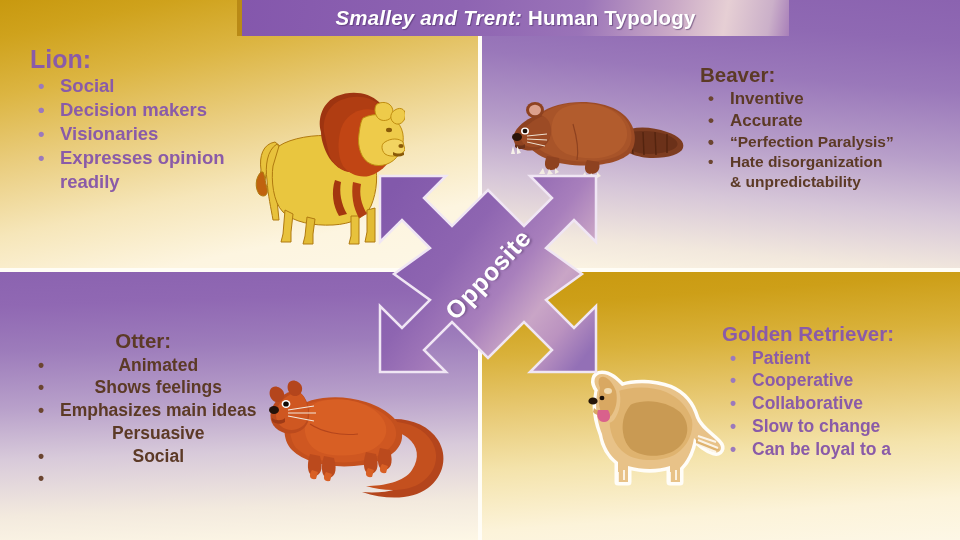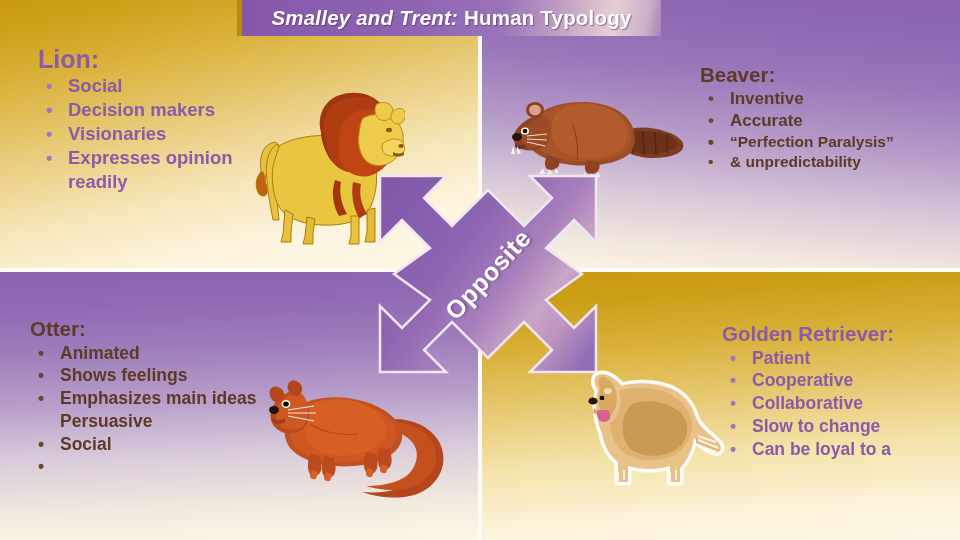--- a/index.html
+++ b/index.html
@@ -41,21 +41,21 @@
   #quad-retriever {
     left: 482px; top: 272px; width: 478px; height: 268px;
     background: linear-gradient(176deg,
         #c9990f 0%, #cd9f18 12%, #d9b13a 28%,
         #e7c871 46%, #f4e3ab 66%, #fcf3d9 86%, #fdf7e6 100%);
   }
 
   
   #title-banner {
     position: absolute;
-    left: 237px; top: 0; width: 424px; height: 36px;
+    left: 237px; top: 0; width: 552px; height: 36px;
     background: linear-gradient(100deg,
         #8457ac 0%, #8e64b2 40%, #9a73b8 62%,
         #c9a8c6 78%, #e6cfd4 88%, #cbb0c9 96%, #a87fb9 100%);
     border-left: 5px solid #b98a16;
     box-sizing: border-box;
     display: flex;
     align-items: center;
     justify-content: center;
     z-index: 12;
   }
@@ -100,30 +100,30 @@
   .purple-text .heading { color: #8a5ba8; }
   .purple-text ul.bullets li { color: #8a5ba8; }
   .purple-text ul.bullets li .dot { color: #9b79bd; }
 
   
   .brown-text .heading { color: #5c3a26; }
   .brown-text ul.bullets li { color: #5c3a26; }
   .brown-text ul.bullets li .dot { color: #6b4530; }
 
   
-  #block-lion { left: 38px; top: 46px; }
+  #block-lion { left: 30px; top: 46px; }
   #block-lion .heading { font-size: 25px; }
   #block-lion ul.bullets li { font-size: 18.5px; }
 
   #block-beaver { left: 700px; top: 56px; text-align: left; margin-top: 8px; }
   #block-beaver .heading { font-size: 20.5px; }
   #block-beaver ul.bullets li { font-size: 17px; }
   #block-beaver ul.bullets li.small { font-size: 15.5px; }
 
-  #block-otter { left: 30px; top: 318px; }
+  #block-otter { left: 30px; top: 330px; text-align: center; }
   #block-otter .heading { font-size: 20.5px; }
   #block-otter ul.bullets li { font-size: 17.5px; }
 
   #block-retriever { left: 722px; top: 323px; }
   #block-retriever .heading { font-size: 20.5px; }
   #block-retriever ul.bullets li { font-size: 17.5px; }
 
   
   #center-arrow {
     position: absolute;
@@ -193,21 +193,21 @@
       </ul>
   </div>
 
   <div class="block brown-text" id="block-beaver">
     <div class="heading">Beaver:</div>
     <ul class="bullets" id="list-beaver">
         <li><span class="dot">•</span><span>Inventive</span></li>
         <li><span class="dot">•</span><span>Accurate</span></li>
         <li><span class="dot">•</span></li>
         <li class="small"><span class="dot">•</span><span>“Perfection Paralysis”</span></li>
-        <li class="small"><span class="dot">•</span></li>
+        <li class="small"><span class="dot">•</span><span>Hate disorganization</span></li>
         <li class="small cont"><span>&amp; unpredictability</span></li>
       </ul>
   </div>
 
   <div class="block brown-text" id="block-otter">
     <div class="heading">Otter:</div>
     <ul class="bullets" id="list-otter">
         <li><span class="dot">•</span><span>Animated</span></li>
         <li><span class="dot">•</span><span>Shows feelings</span></li>
         <li><span class="dot">•</span><span>Emphasizes main ideas</span></li>

